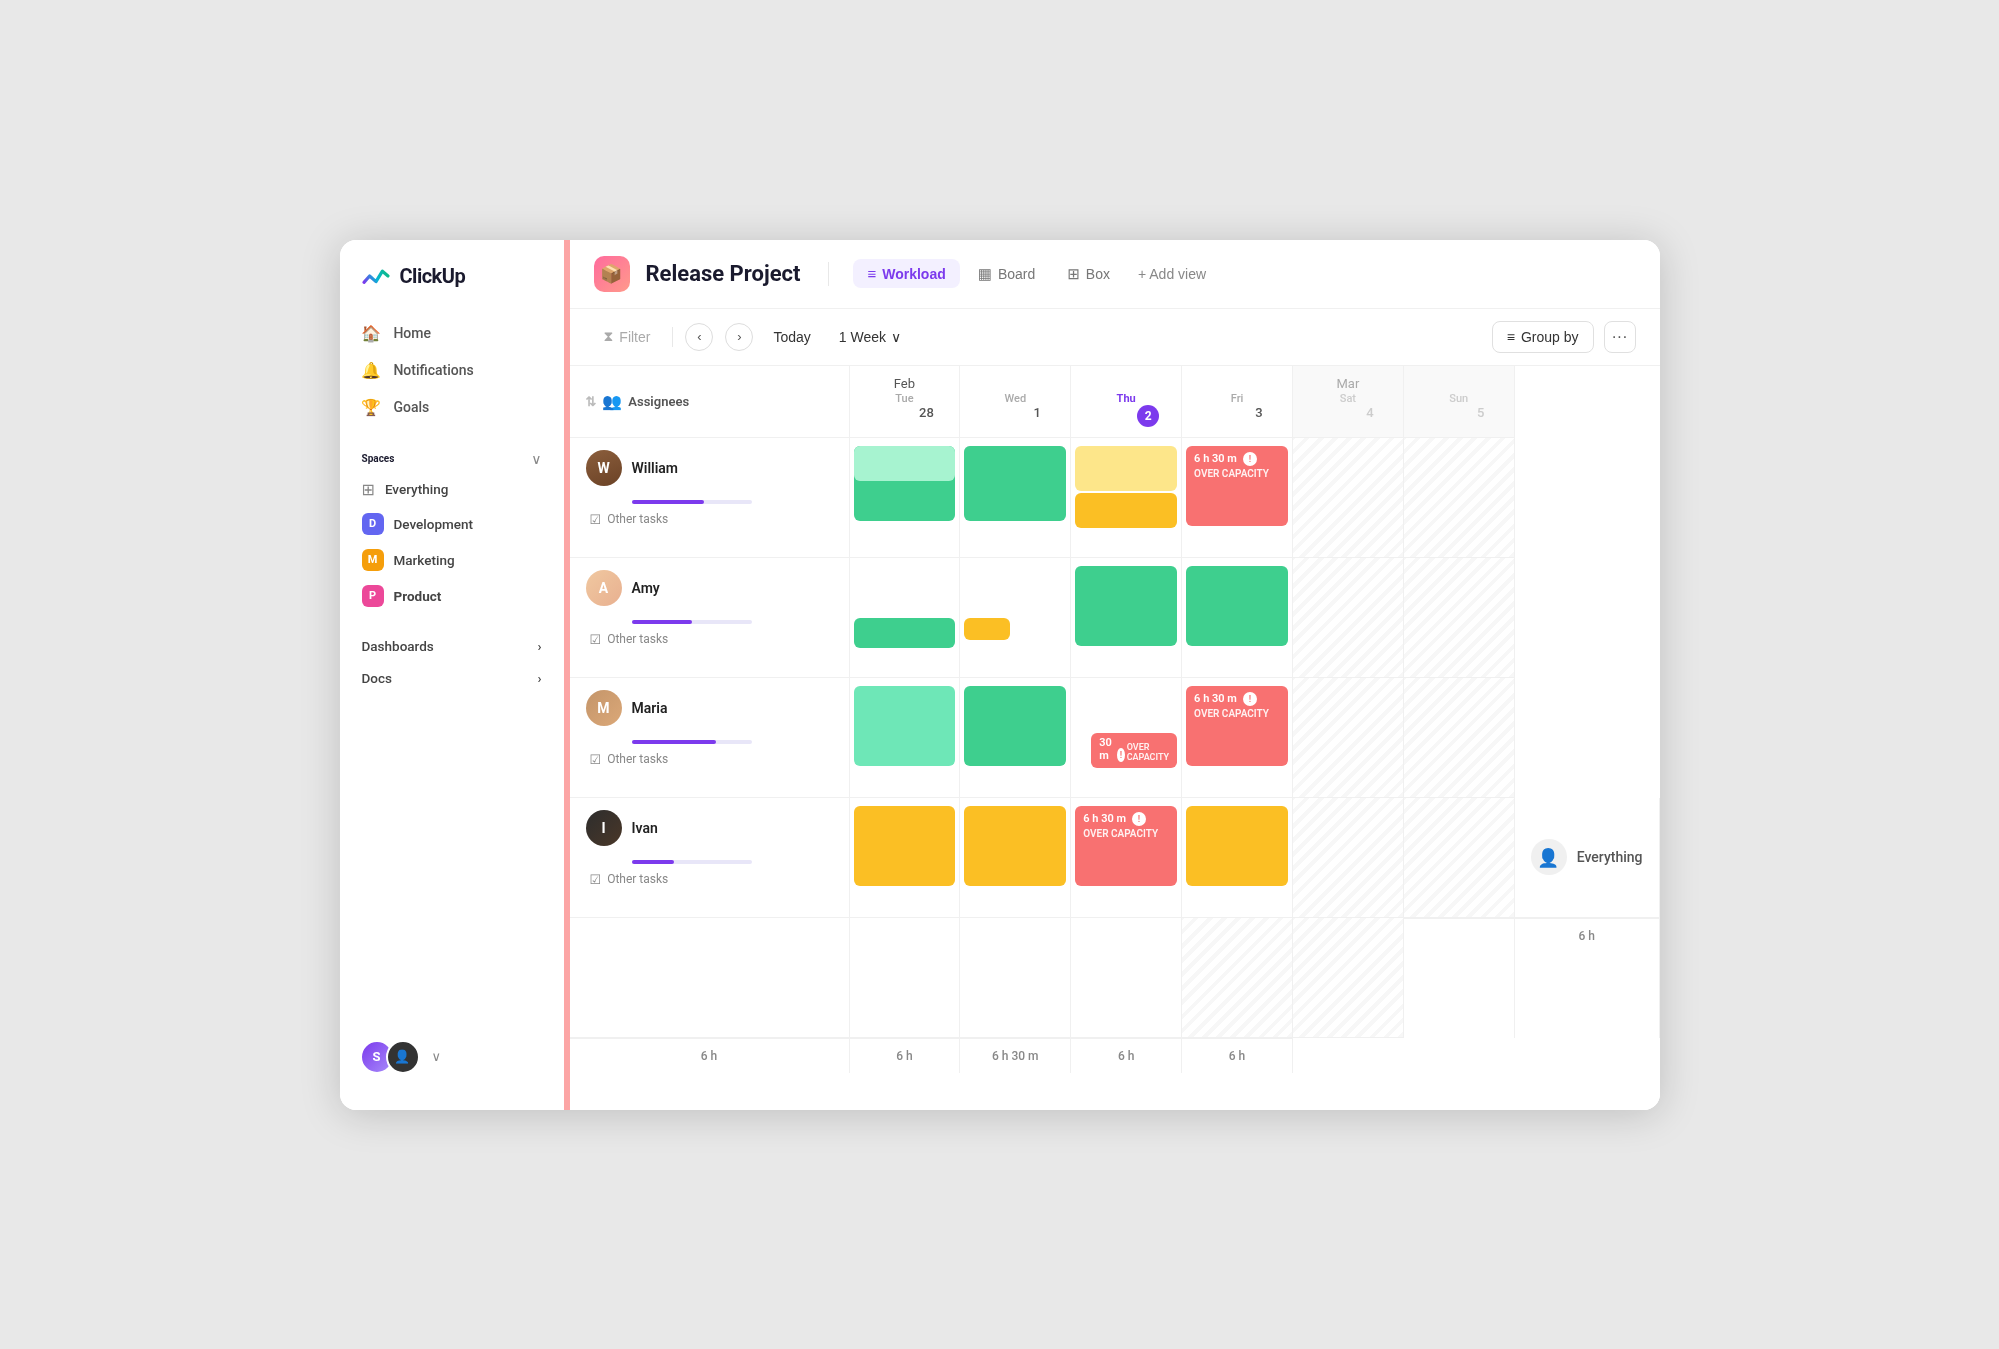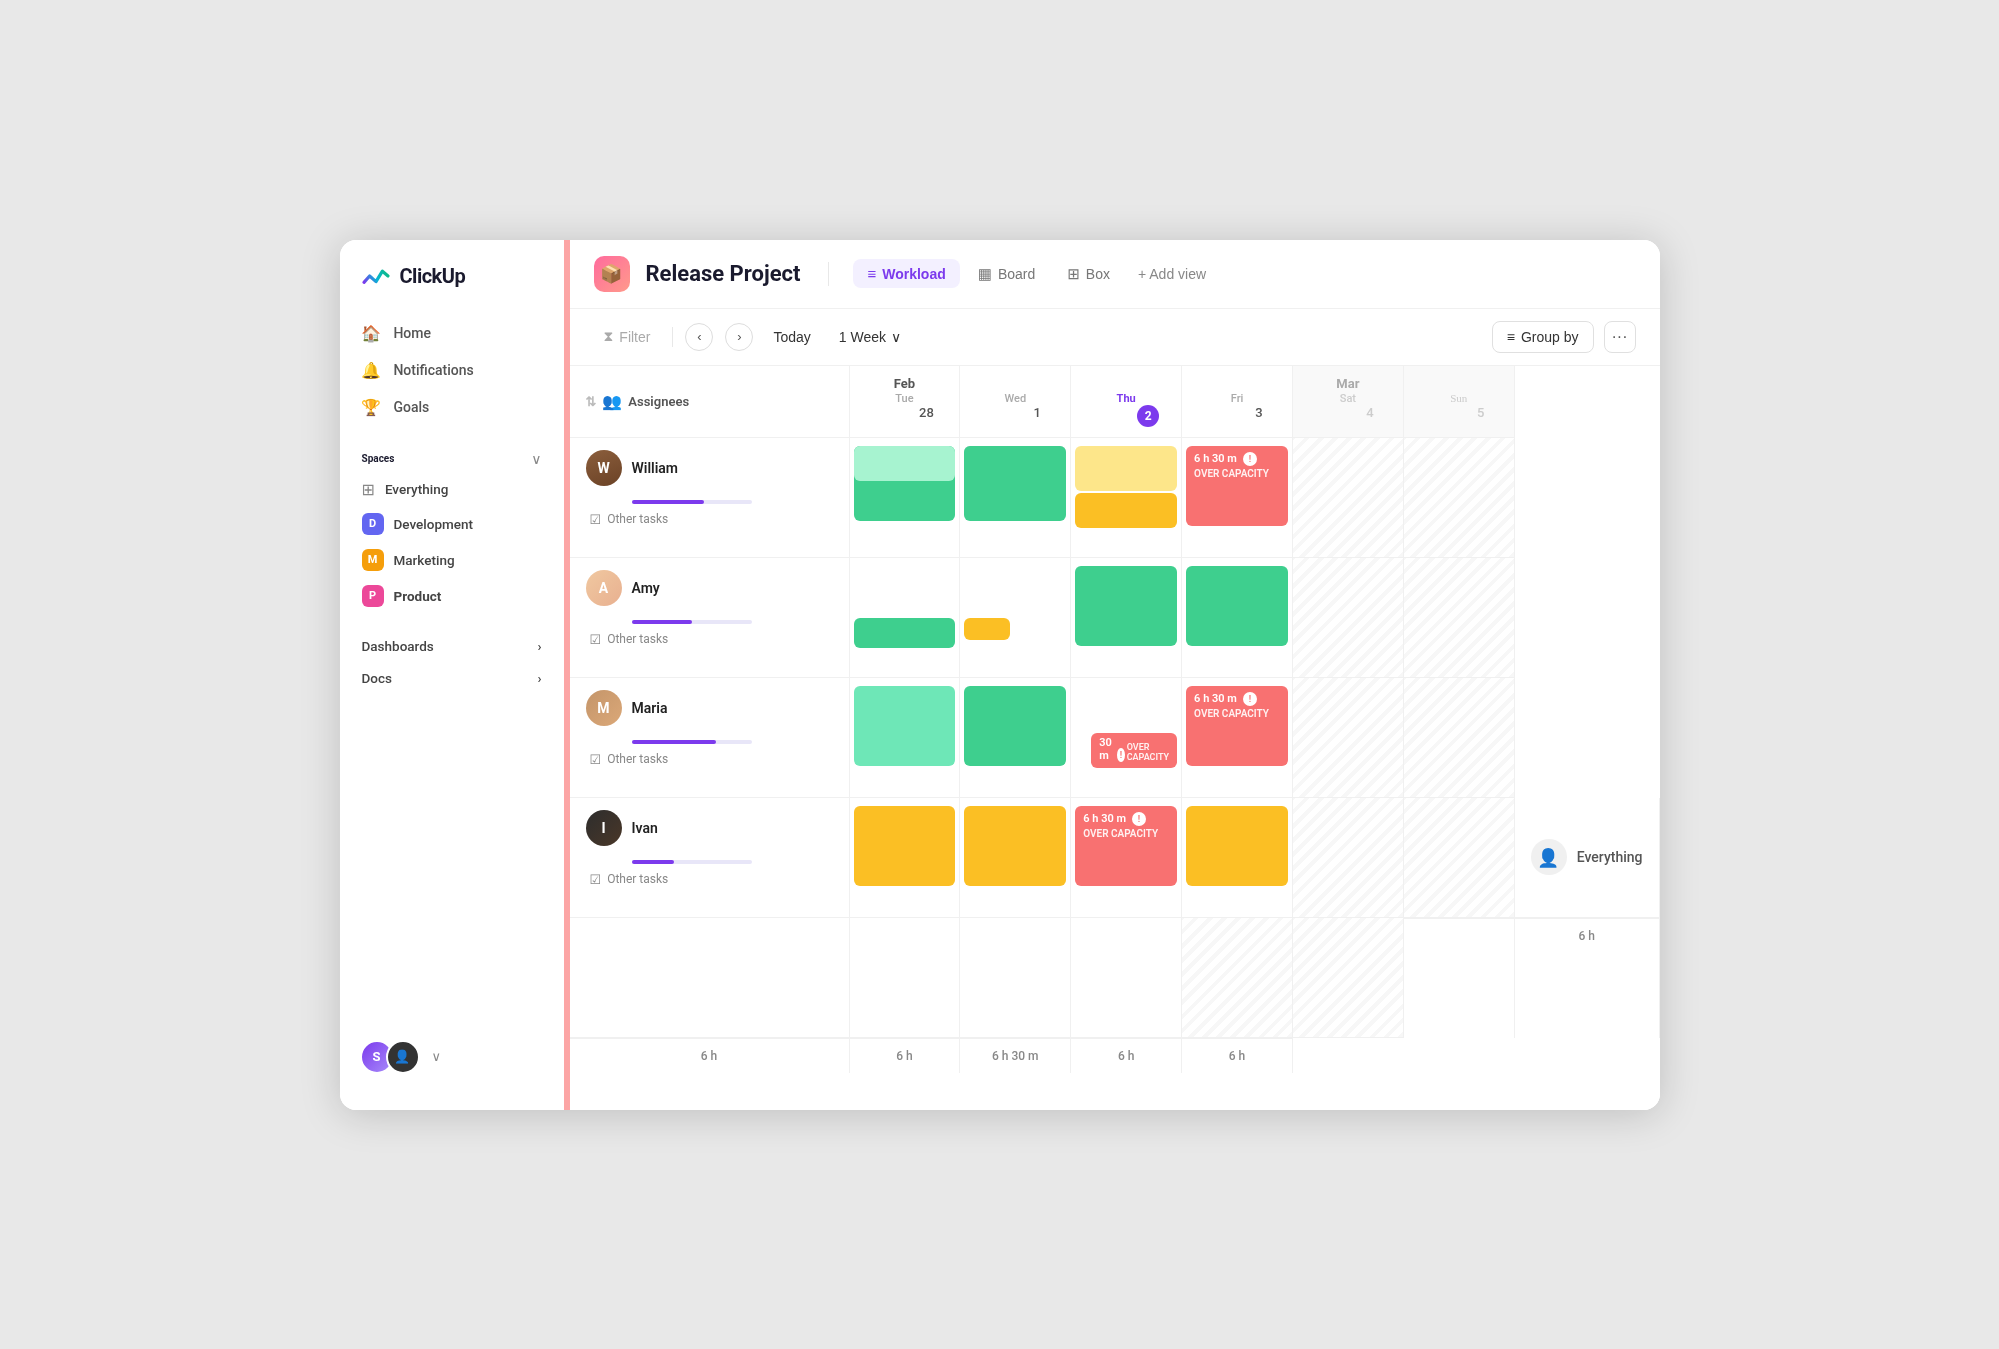--- a/index.html
+++ b/index.html
@@ -335,21 +335,21 @@
     .col-header.assignee-col {
       text-align: left;
       display: flex;
       align-items: center;
       gap: 6px;
       font-size: 13px;
       color: #555;
       font-weight: 600;
       padding-left: 16px;
     }
-    .col-header .month { font-size: 13px; color: #555; font-weight: 700; display: block; }
+    .col-header .month { font-size: 13px; color: #555; font-weight: 400; display: block; }
     .col-header .day-name { font-size: 11px; color: #aaa; }
     .col-header .day-num { font-size: 13px; color: #555; font-weight: 500; margin-left: 44px; }
     .col-header.today-col .day-name { color: #7c3aed; font-weight: 700; }
     .col-header.today-col .day-num {
       color: #7c3aed;
       font-weight: 700;
       background: #7c3aed;
       color: #fff;
       width: 22px;
       height: 22px;
@@ -682,21 +682,21 @@
         </div>
 
         <div class="col-header weekend-col">
           <span class="month" style="color:#aaa;">Mar</span>
           <div><span class="day-name" style="color:#ccc;">Sat</span></div>
           <div><span class="day-num" style="color:#ccc;">4</span></div>
         </div>
 
         <div class="col-header weekend-col">
           <span class="month">&nbsp;</span>
-          <div><span class="day-name" style="color:#ccc;font-family:Liberation Serif, serif;">Sun</span></div>
+          <div><span class="day-name" style="color:#ccc;">Sun</span></div>
           <div><span class="day-num" style="color:#ccc;">5</span></div>
         </div>
 
         <div class="person-cell" style="grid-row: span 1;">
           <div class="person-info">
             <div class="avatar-circle face-william">W</div>
             <span class="person-name">William</span>
           </div>
           <div class="progress-bar-wrap">
             <div class="progress-bar-fill" style="width:60%;"></div>

